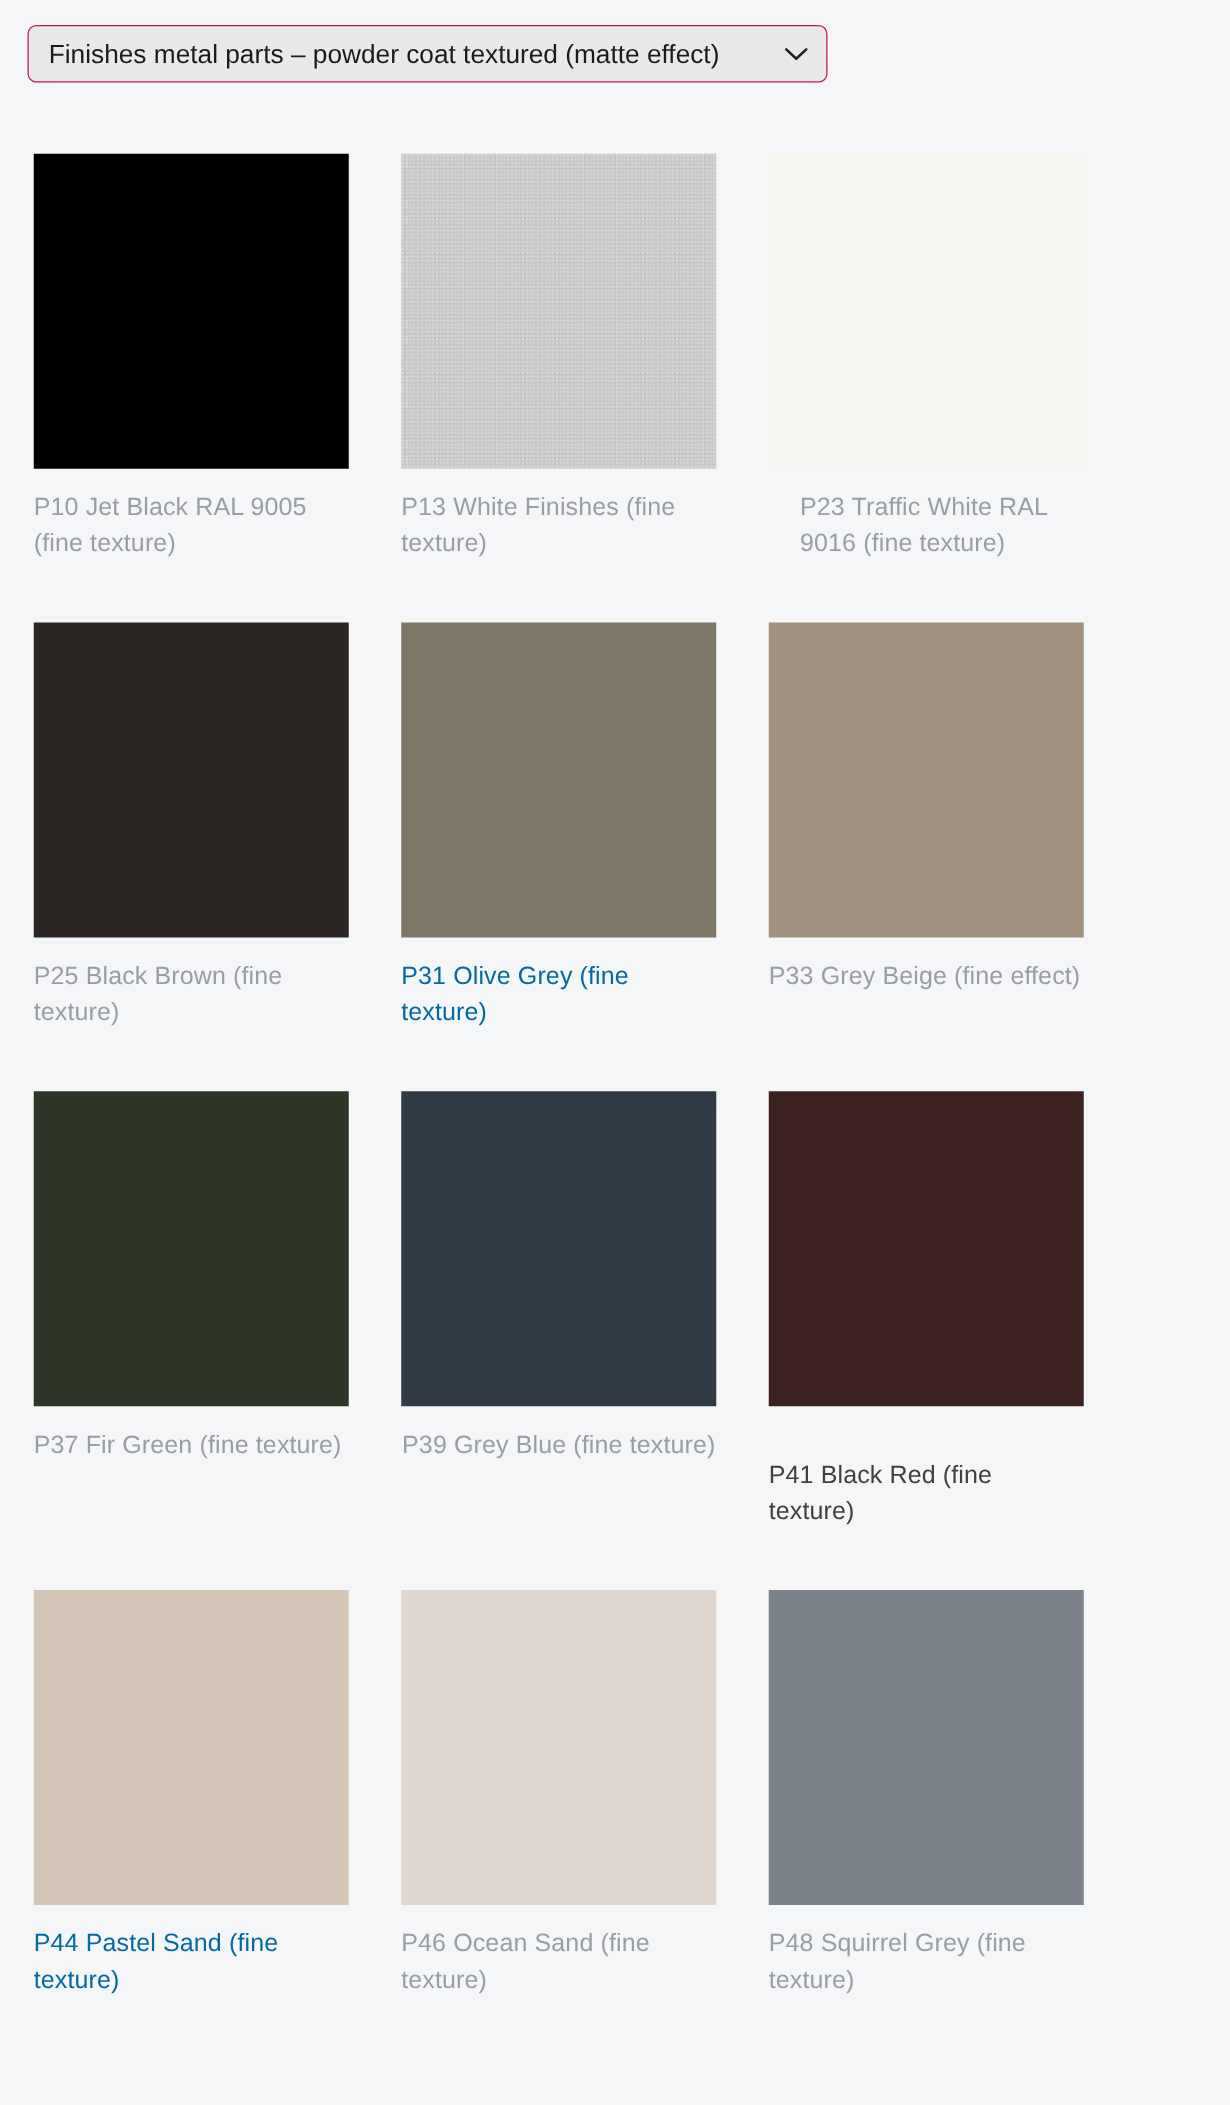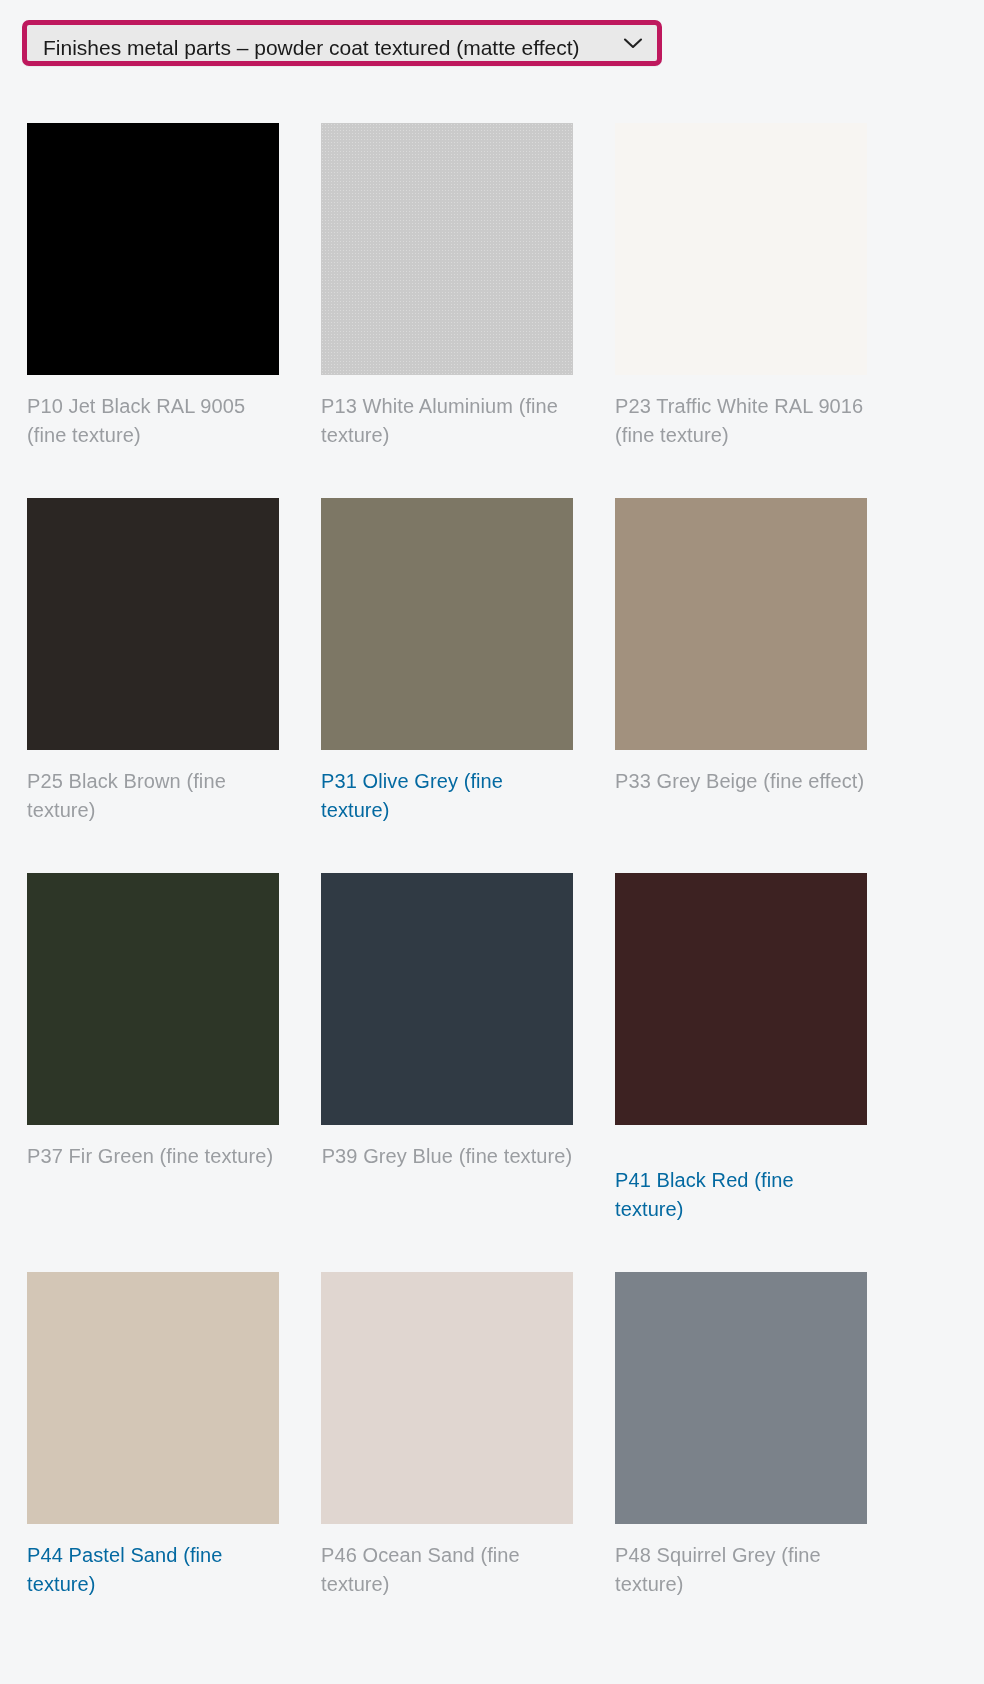--- a/index.html
+++ b/index.html
@@ -14,26 +14,26 @@
     font-family: "Liberation Sans", sans-serif;
     -webkit-font-smoothing: antialiased;
   }
 
   
   .selector-bar {
     padding: 20px 0 0 22px;
   }
   .finish-select {
     display: inline-flex;
-    align-items: flex-start;
+    align-items: center;
     justify-content: space-between;
     height: 46px;
-    padding: 12px 14px 0 16px;
+    padding: 1px 14px 0 16px;
     background: #e9e9e9;
-    border: 5px solid #be185d;
+    border: 1px solid #be185d;
     border-radius: 7px;
     font-family: "Liberation Sans", sans-serif;
     font-size: 21px;
     color: #1b1b1b;
     cursor: pointer;
     box-shadow: 0 1px 0 rgba(0,0,0,0.04);
     min-width: 640px;
   }
   .finish-select .select-label {
     white-space: nowrap;
@@ -102,25 +102,25 @@
   </div>
 </div>
 
 <div class="swatch-grid">
     <div class="swatch-card">
       <div class="swatch-chip" style="background-color: rgb(0, 0, 0);"></div>
       <div class="swatch-label" style="color: rgb(154, 157, 161);">P10 Jet Black RAL 9005 (fine texture)</div>
     </div>
     <div class="swatch-card">
       <div class="swatch-chip textured" style="background-color: rgb(202, 202, 202);"></div>
-      <div class="swatch-label" style="color: rgb(154, 157, 161);">P13 White Aluminium (fine texture)</div>
+      <div class="swatch-label" style="color: rgb(154, 157, 161);">P13 White Finishes (fine texture)</div>
     </div>
     <div class="swatch-card">
       <div class="swatch-chip" style="background-color: rgb(247, 245, 242);"></div>
-      <div class="swatch-label" style="color: rgb(154, 157, 161);">P23 Traffic White RAL 9016 (fine texture)</div>
+      <div class="swatch-label" style="color: rgb(154, 157, 161); margin-left: 25px;">P23 Traffic White RAL 9016 (fine texture)</div>
     </div>
     <div class="swatch-card">
       <div class="swatch-chip" style="background-color: rgb(43, 38, 35);"></div>
       <div class="swatch-label" style="color: rgb(154, 157, 161);">P25 Black Brown (fine texture)</div>
     </div>
     <div class="swatch-card">
       <div class="swatch-chip" style="background-color: rgb(125, 119, 101);"></div>
       <div class="swatch-label" style="color: #0369a1;">P31 Olive Grey (fine texture)</div>
     </div>
     <div class="swatch-card">
@@ -130,21 +130,21 @@
     <div class="swatch-card">
       <div class="swatch-chip" style="background-color: rgb(45, 54, 39);"></div>
       <div class="swatch-label" style="color: rgb(154, 157, 161);">P37 Fir Green (fine texture)</div>
     </div>
     <div class="swatch-card">
       <div class="swatch-chip" style="background-color: rgb(48, 58, 68);"></div>
       <div class="swatch-label" style="color: rgb(154, 157, 161); text-align: center;">P39 Grey Blue (fine texture)</div>
     </div>
     <div class="swatch-card">
       <div class="swatch-chip" style="background-color: rgb(61, 34, 34);"></div>
-      <div class="swatch-label" style="color: #0369a1; margin-top: 41px;">P41 Black Red (fine texture)</div>
+      <div class="swatch-label" style="color: #404040; margin-top: 41px;">P41 Black Red (fine texture)</div>
     </div>
     <div class="swatch-card">
       <div class="swatch-chip" style="background-color: rgb(211, 198, 182);"></div>
       <div class="swatch-label" style="color: #0369a1;">P44 Pastel Sand (fine texture)</div>
     </div>
     <div class="swatch-card">
       <div class="swatch-chip" style="background-color: rgb(224, 214, 208);"></div>
       <div class="swatch-label" style="color: rgb(154, 157, 161);">P46 Ocean Sand (fine texture)</div>
     </div>
     <div class="swatch-card">

